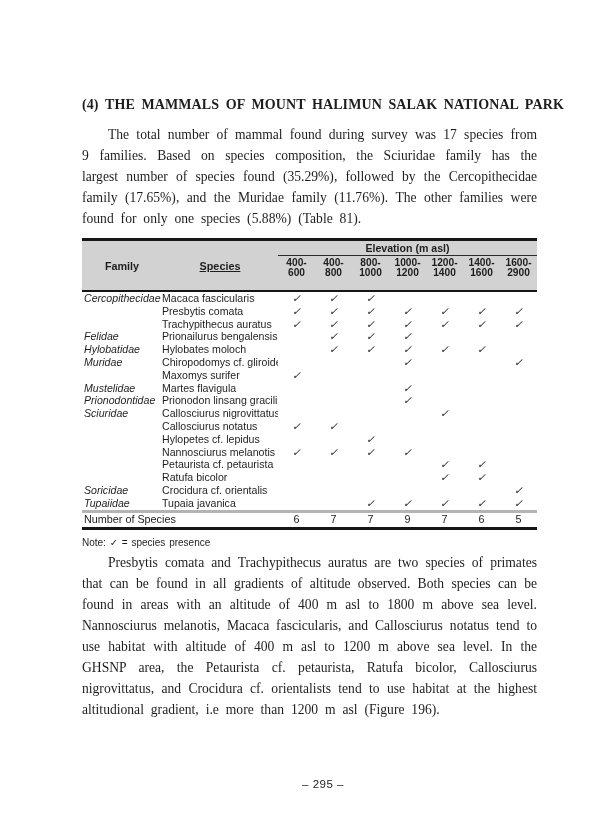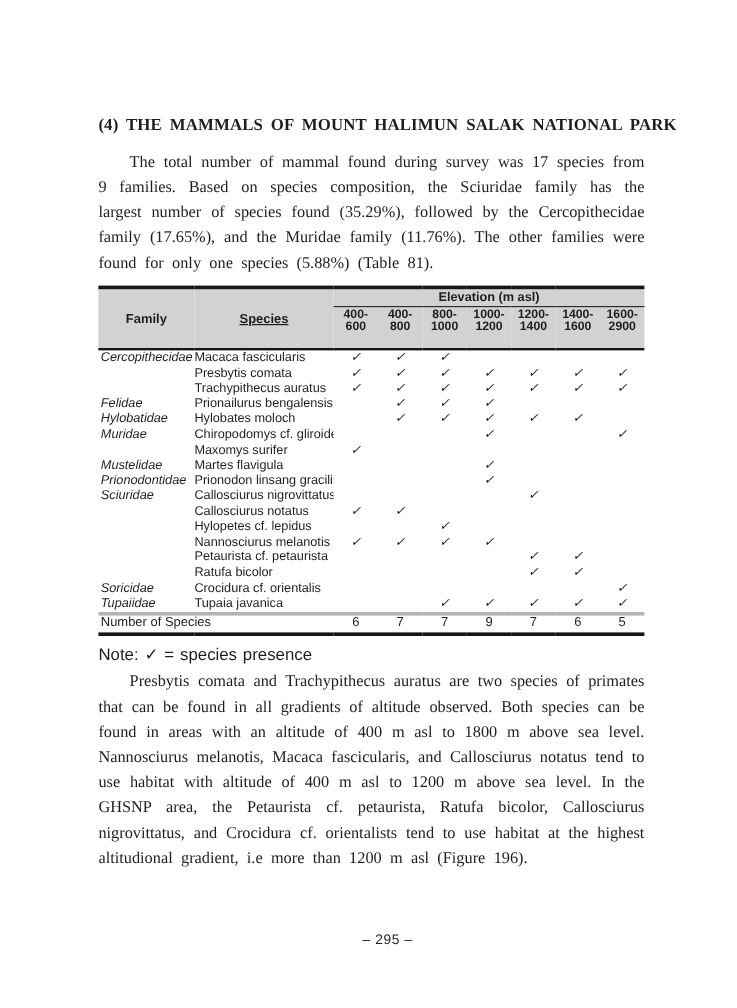--- a/index.html
+++ b/index.html
@@ -62,21 +62,21 @@
   tbody td { padding: 0; height: 12.8px; line-height: 12.8px; overflow: hidden; white-space: nowrap; }
   td.family-cell { padding-left: 2px; font-style: italic; }
   td.species-cell { }
   td.check-cell { text-align: center; font-style: italic; }
   tfoot { border-top: 3px solid #b4b4b4; border-bottom: 3px solid var(--rule-dark, #161616); margin-left: 31px; }
   tfoot td { padding: 0 0 1px 2px; line-height: 13.5px; font-size: 10.8px; }
   tfoot td.num { text-align: center; padding-left: 0; }
   .note {
     margin-top: 7px;
     font-family: "Liberation Sans", sans-serif;
-    font-size: 14px;
+    font-size: 10px;
     word-spacing: 1px;
   }
   .para2 { margin-top: 4px; }
   .page-number {
     position: absolute;
     left: 16px; bottom: 50px;
     width: 614px;
     text-align: center;
     font-family: "Liberation Sans", sans-serif;
     font-size: 11.5px;

